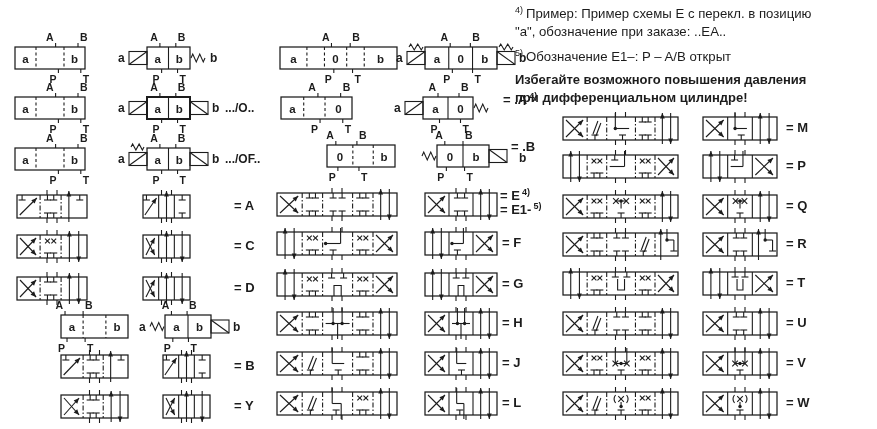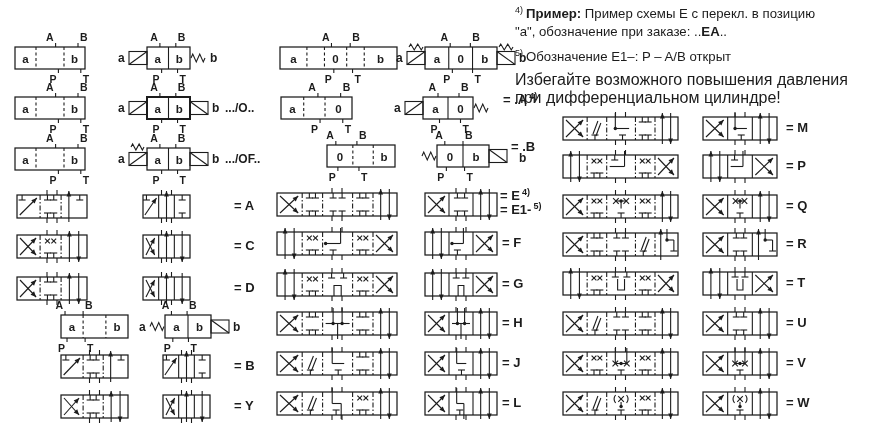--- a/index.html
+++ b/index.html
@@ -2,22 +2,22 @@
 <html><head>
 <meta charset="utf-8">
 <style>
   html,body{margin:0;padding:0;background:#fff;}
   .page{position:relative;width:877px;height:429px;background:#ffffff;overflow:hidden;
         font-family:"Liberation Sans",sans-serif;color:#1c1c1c;}
   svg{position:absolute;left:0;top:0;}
   .notes{position:absolute;left:515px;top:2px;width:362px;font-size:13.2px;line-height:17.5px;}
   .note{margin-bottom:5px;}
   .sup{font-size:9px;vertical-align:super;margin-right:3px;font-weight:normal;}
-  .warn{font-weight:normal;font-size:16px;line-height:18px;}
-  b{font-weight:bold;}
+  .warn{font-weight:bold;font-size:13px;line-height:18px;}
+  b{font-weight:normal;}
 </style>
 </head>
 <body>
 
 <div class="page">
   <svg id="diagram" width="877" height="429" viewBox="0 0 877 429">
       <g>
         <rect x="15" y="47" width="70" height="22" stroke="#1c1c1c" stroke-width="1.25" fill="none"></rect>
         <text x="25.5" y="62.5" font-size="11.5" font-weight="bold" fill="#1c1c1c" stroke="none" text-anchor="middle" font-family="&quot;Liberation Sans&quot;,sans-serif">a</text>
         <line x1="36" y1="47" x2="36" y2="69" stroke="#1c1c1c" stroke-width="1.1" fill="none" stroke-dasharray="3 2.5"></line>

